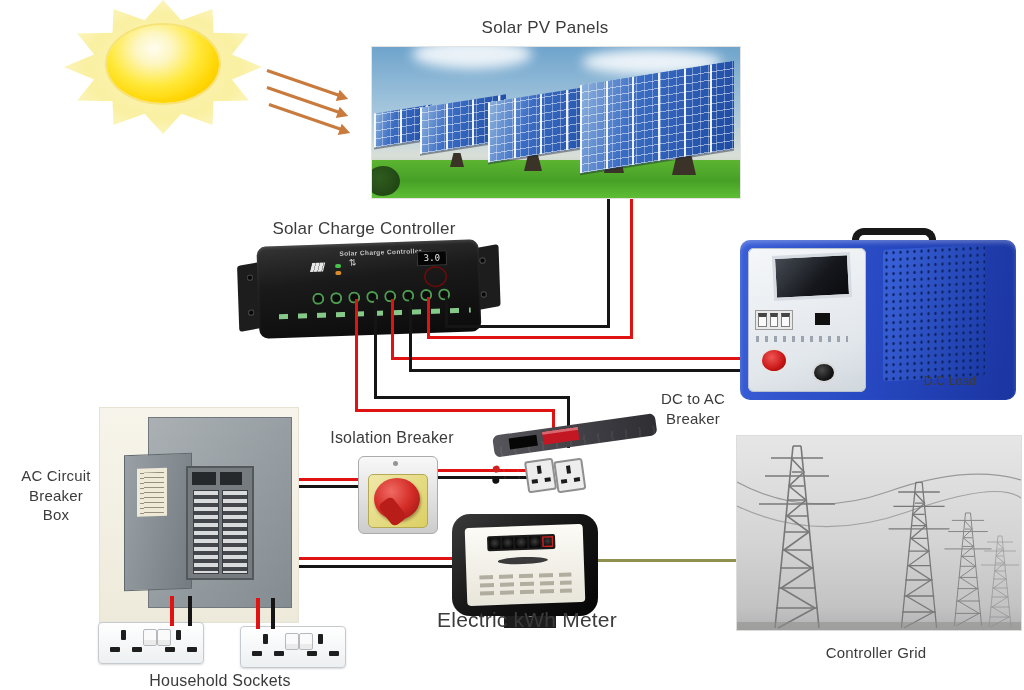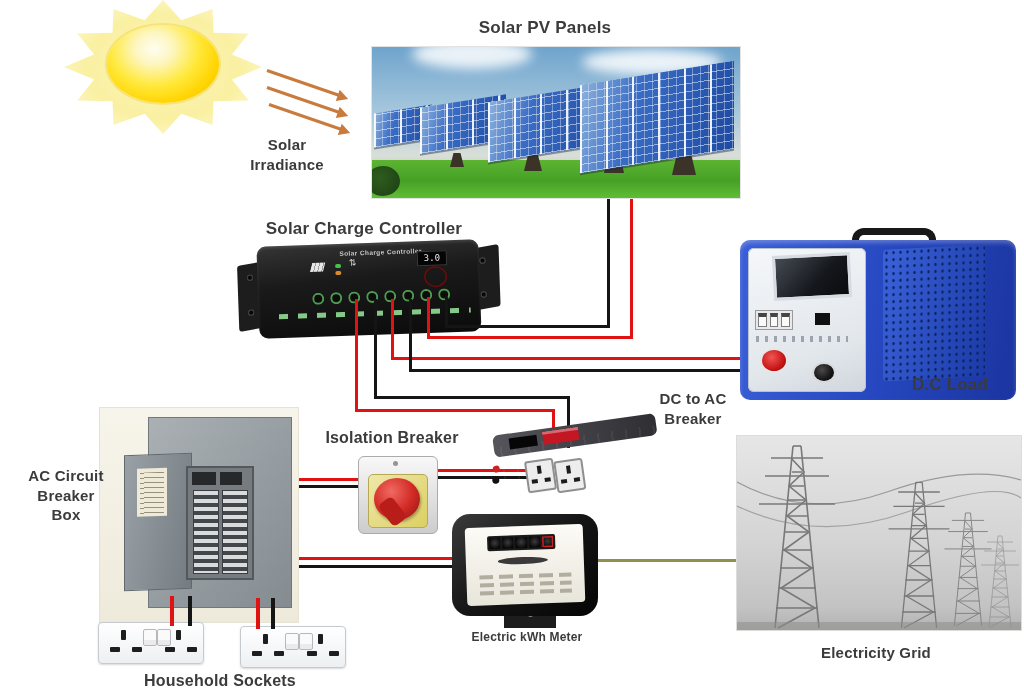--- a/index.html
+++ b/index.html
@@ -1,18 +1,18 @@
 <!DOCTYPE html>
 <html><head>
 <meta charset="utf-8">
 <style>
   html,body{margin:0;padding:0;background:#fff;}
   .canvas{position:relative;width:1024px;height:690px;background:#fff;overflow:hidden;
           font-family:"Liberation Sans",sans-serif;}
-  .lbl{position:absolute;z-index:7;color:#3b3b3b;font-weight:700;text-align:center;
+  .lbl{position:absolute;z-index:7;color:#3b3b3b;font-weight:400;text-align:center;
        line-height:1.3;white-space:pre-line;letter-spacing:.2px;}
   
   .wire{position:absolute;z-index:2;}
   .wire.over{z-index:6;}
   .wr{background:#e01212;}
   .wb{background:#151515;}
   .wo{background:#90904e;}
   
   .sun-glow{position:absolute;left:64px;top:0px;width:198px;height:134px;z-index:1;
     background:radial-gradient(ellipse at center,#fcf5bd 0%,#faf0a2 55%,rgba(250,240,162,.25) 100%);
@@ -214,32 +214,30 @@
     <div class="pvstand" style="left:232px;top:104px;width:20px;height:22px"></div>
     <div class="pvstand" style="left:300px;top:102px;width:24px;height:26px"></div>
     <div class="pvarray" style="left:2px;top:62px;width:58px;height:34px"></div>
     <div class="pvarray" style="left:48px;top:54px;width:86px;height:46px"></div>
     <div class="pvarray" style="left:116px;top:46px;width:120px;height:60px"></div>
     <div class="pvarray" style="left:208px;top:26px;width:154px;height:88px"></div>
     <div class="pvbush"></div>
   </div>
 
   <div class="lbl" style="left:420px;top:17px;width:250px;font-size:17px">Solar PV Panels</div>
-  <div class="lbl" style="left:228px;top:135px;width:118px;font-size:15px">Solar
-Irradiance</div>
   <div class="lbl" style="left:238px;top:218px;width:252px;font-size:17px">Solar Charge Controller</div>
-  <div class="lbl" style="left:880px;top:374px;width:140px;font-size:17px">D.C Load</div>
+  <div class="lbl" style="left:880px;top:374px;width:140px;font-size:12px">D.C Load</div>
   <div class="lbl" style="left:628px;top:389px;width:130px;font-size:15px">DC to AC
 Breaker</div>
   <div class="lbl" style="left:308px;top:428px;width:168px;font-size:16px">Isolation Breaker</div>
-  <div class="lbl" style="left:16px;top:466px;width:100px;font-size:15px">AC Circuit
+  <div class="lbl" style="left:6px;top:466px;width:100px;font-size:15px">AC Circuit
 Breaker
 Box</div>
-  <div class="lbl" style="left:428px;top:630px;width:198px;font-size:12px">Electric kWh Meter</div>
-  <div class="lbl" style="left:792px;top:643px;width:168px;font-size:15px">Electricity Grid</div>
+  <div class="lbl" style="left:428px;top:606px;width:198px;font-size:21px">Electric kWh Meter</div>
+  <div class="lbl" style="left:792px;top:643px;width:168px;font-size:15px">Controller Grid</div>
   <div class="lbl" style="left:118px;top:671px;width:204px;font-size:16px">Household Sockets</div>
 
   <div class="controller">
     <div class="ct-flange" style="left:0;top:16px;height:66px"></div>
     <div class="ct-flange" style="left:228px;top:8px;height:62px"></div>
     <div class="ct-screw" style="left:9px;top:27px"></div>
     <div class="ct-screw" style="left:9px;top:62px"></div>
     <div class="ct-screw" style="left:242px;top:18px"></div>
     <div class="ct-screw" style="left:242px;top:52px"></div>
     <div class="ct-body"></div>

